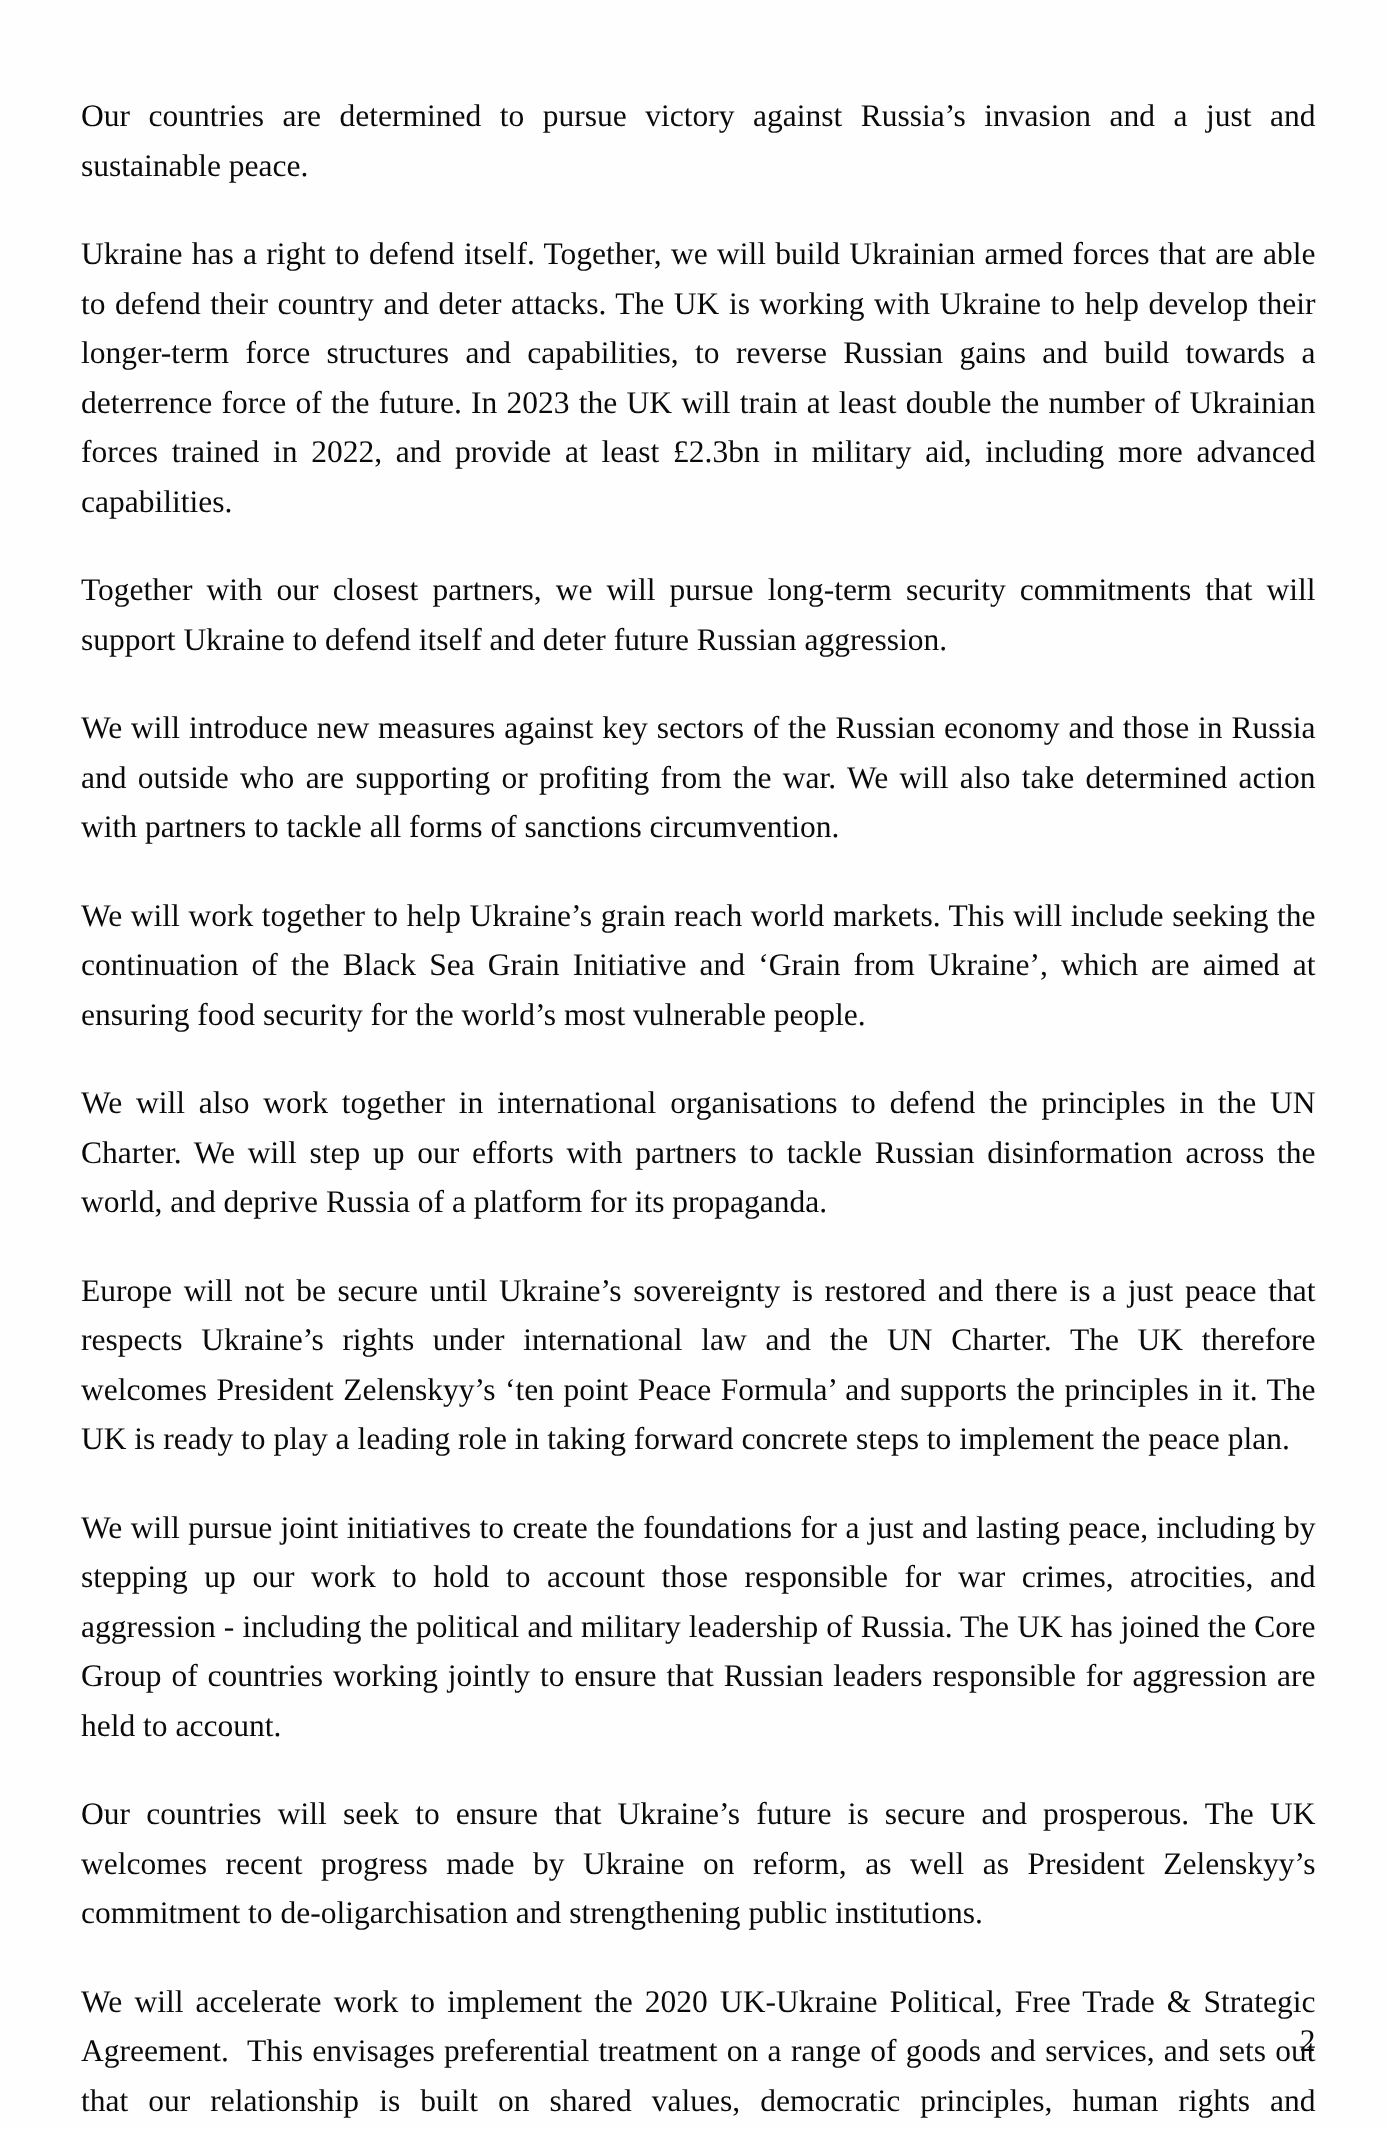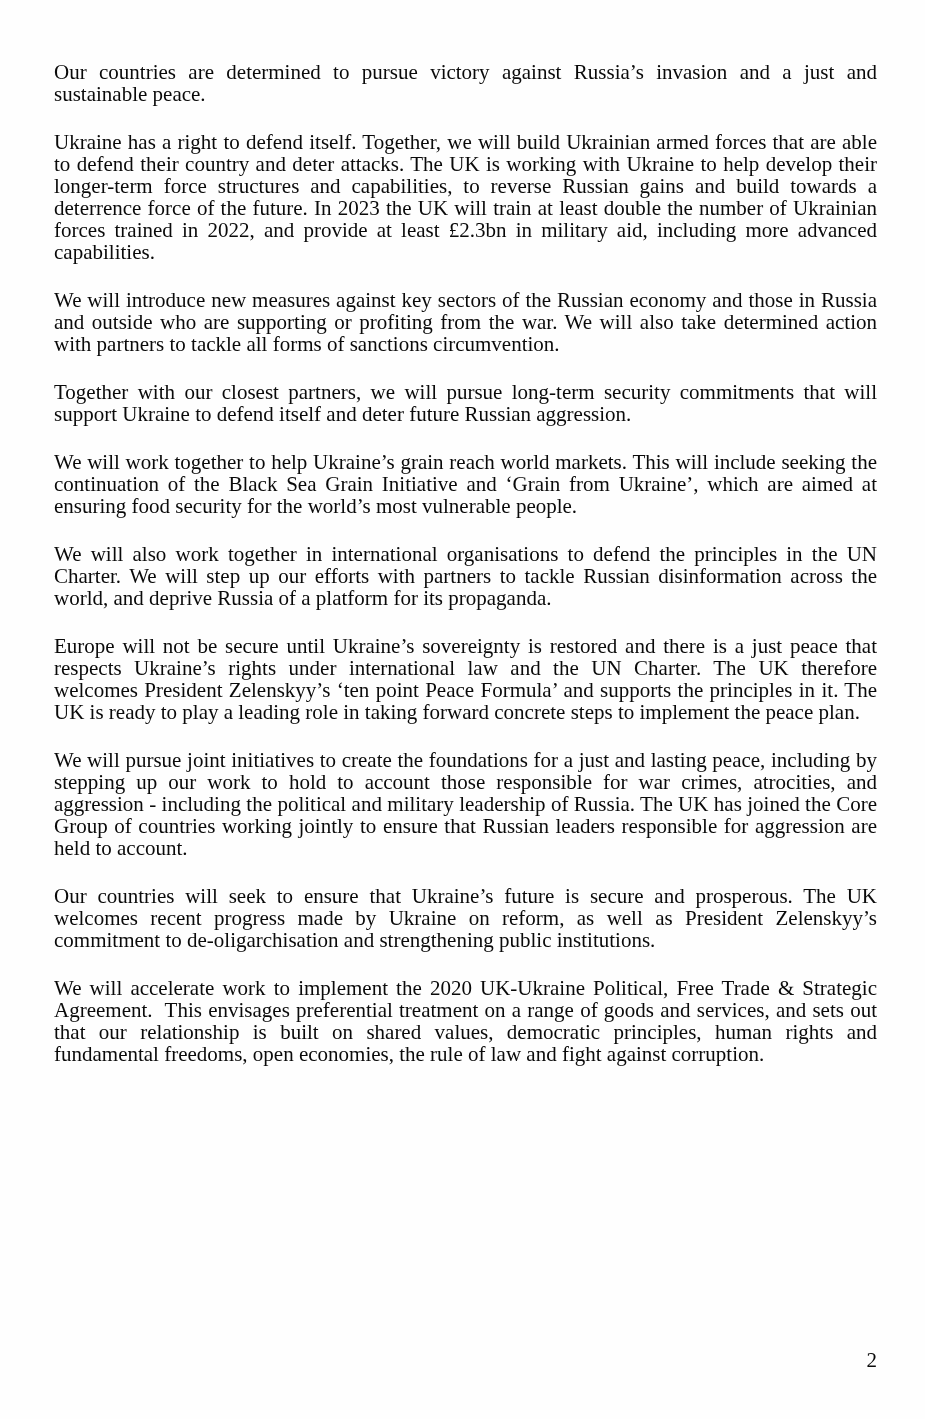--- a/index.html
+++ b/index.html
@@ -18,21 +18,21 @@
   }
   .content {
     position: absolute;
     left: 54px;
     top: 61px;
     width: 823px;
   }
   .para {
     margin: 0 0 26px 0;
     font-size: 21px;
-    line-height: 22px;
+    line-height: 33px;
     text-align: justify;
     text-justify: inter-word;
   }
   .para.extra-gap {
     margin-top: 22px;
   }
   .page-number {
     position: absolute;
     top: 1348px;
     right: 48px;
@@ -41,22 +41,22 @@
     text-align: right;
   }
 </style>
 </head>
 <body>
 
 <div class="page">
   <div class="content">
     <p class="para">Our countries are determined to pursue victory against Russia’s invasion and a just and sustainable peace.</p>
     <p class="para">Ukraine has a right to defend itself. Together, we will build Ukrainian armed forces that are able to defend their country and deter attacks. The UK is working with Ukraine to help develop their longer-term force structures and capabilities, to reverse Russian gains and build towards a deterrence force of the future. In 2023 the UK will train at least double the number of Ukrainian forces trained in 2022, and provide at least £2.3bn in military aid, including more advanced capabilities.</p>
+    <p class="para">Together with our closest partners, we will pursue long-term security commitments that will support Ukraine to defend itself and deter future Russian aggression.</p>
     <p class="para">We will introduce new measures against key sectors of the Russian economy and those in Russia and outside who are supporting or profiting from the war. We will also take determined action with partners to tackle all forms of sanctions circumvention.</p>
-    <p class="para">Together with our closest partners, we will pursue long-term security commitments that will support Ukraine to defend itself and deter future Russian aggression.</p>
     <p class="para">We will work together to help Ukraine’s grain reach world markets. This will include seeking the continuation of the Black Sea Grain Initiative and ‘Grain from Ukraine’, which are aimed at ensuring food security for the world’s most vulnerable people.</p>
     <p class="para">We will also work together in international organisations to defend the principles in the UN Charter. We will step up our efforts with partners to tackle Russian disinformation across the world, and deprive Russia of a platform for its propaganda.</p>
     <p class="para extra-gap">Europe will not be secure until Ukraine’s sovereignty is restored and there is a just peace that respects Ukraine’s rights under international law and the UN Charter. The UK therefore welcomes President Zelenskyy’s ‘ten point Peace Formula’ and supports the principles in it. The UK is ready to play a leading role in taking forward concrete steps to implement the peace plan.</p>
     <p class="para">We will pursue joint initiatives to create the foundations for a just and lasting peace, including by stepping up our work to hold to account those responsible for war crimes, atrocities, and aggression - including the political and military leadership of Russia. The UK has joined the Core Group of countries working jointly to ensure that Russian leaders responsible for aggression are held to account.</p>
     <p class="para">Our countries will seek to ensure that Ukraine’s future is secure and prosperous. The UK welcomes recent progress made by Ukraine on reform, as well as President Zelenskyy’s commitment to de-oligarchisation and strengthening public institutions.</p>
     <p class="para">We will accelerate work to implement the 2020 UK-Ukraine Political, Free Trade &amp; Strategic Agreement.&nbsp; This envisages preferential treatment on a range of goods and services, and sets out that our relationship is built on shared values, democratic principles, human rights and fundamental freedoms, open economies, the rule of law and fight against corruption.</p>
   </div>
   <div class="page-number">2</div>
 </div>
 

